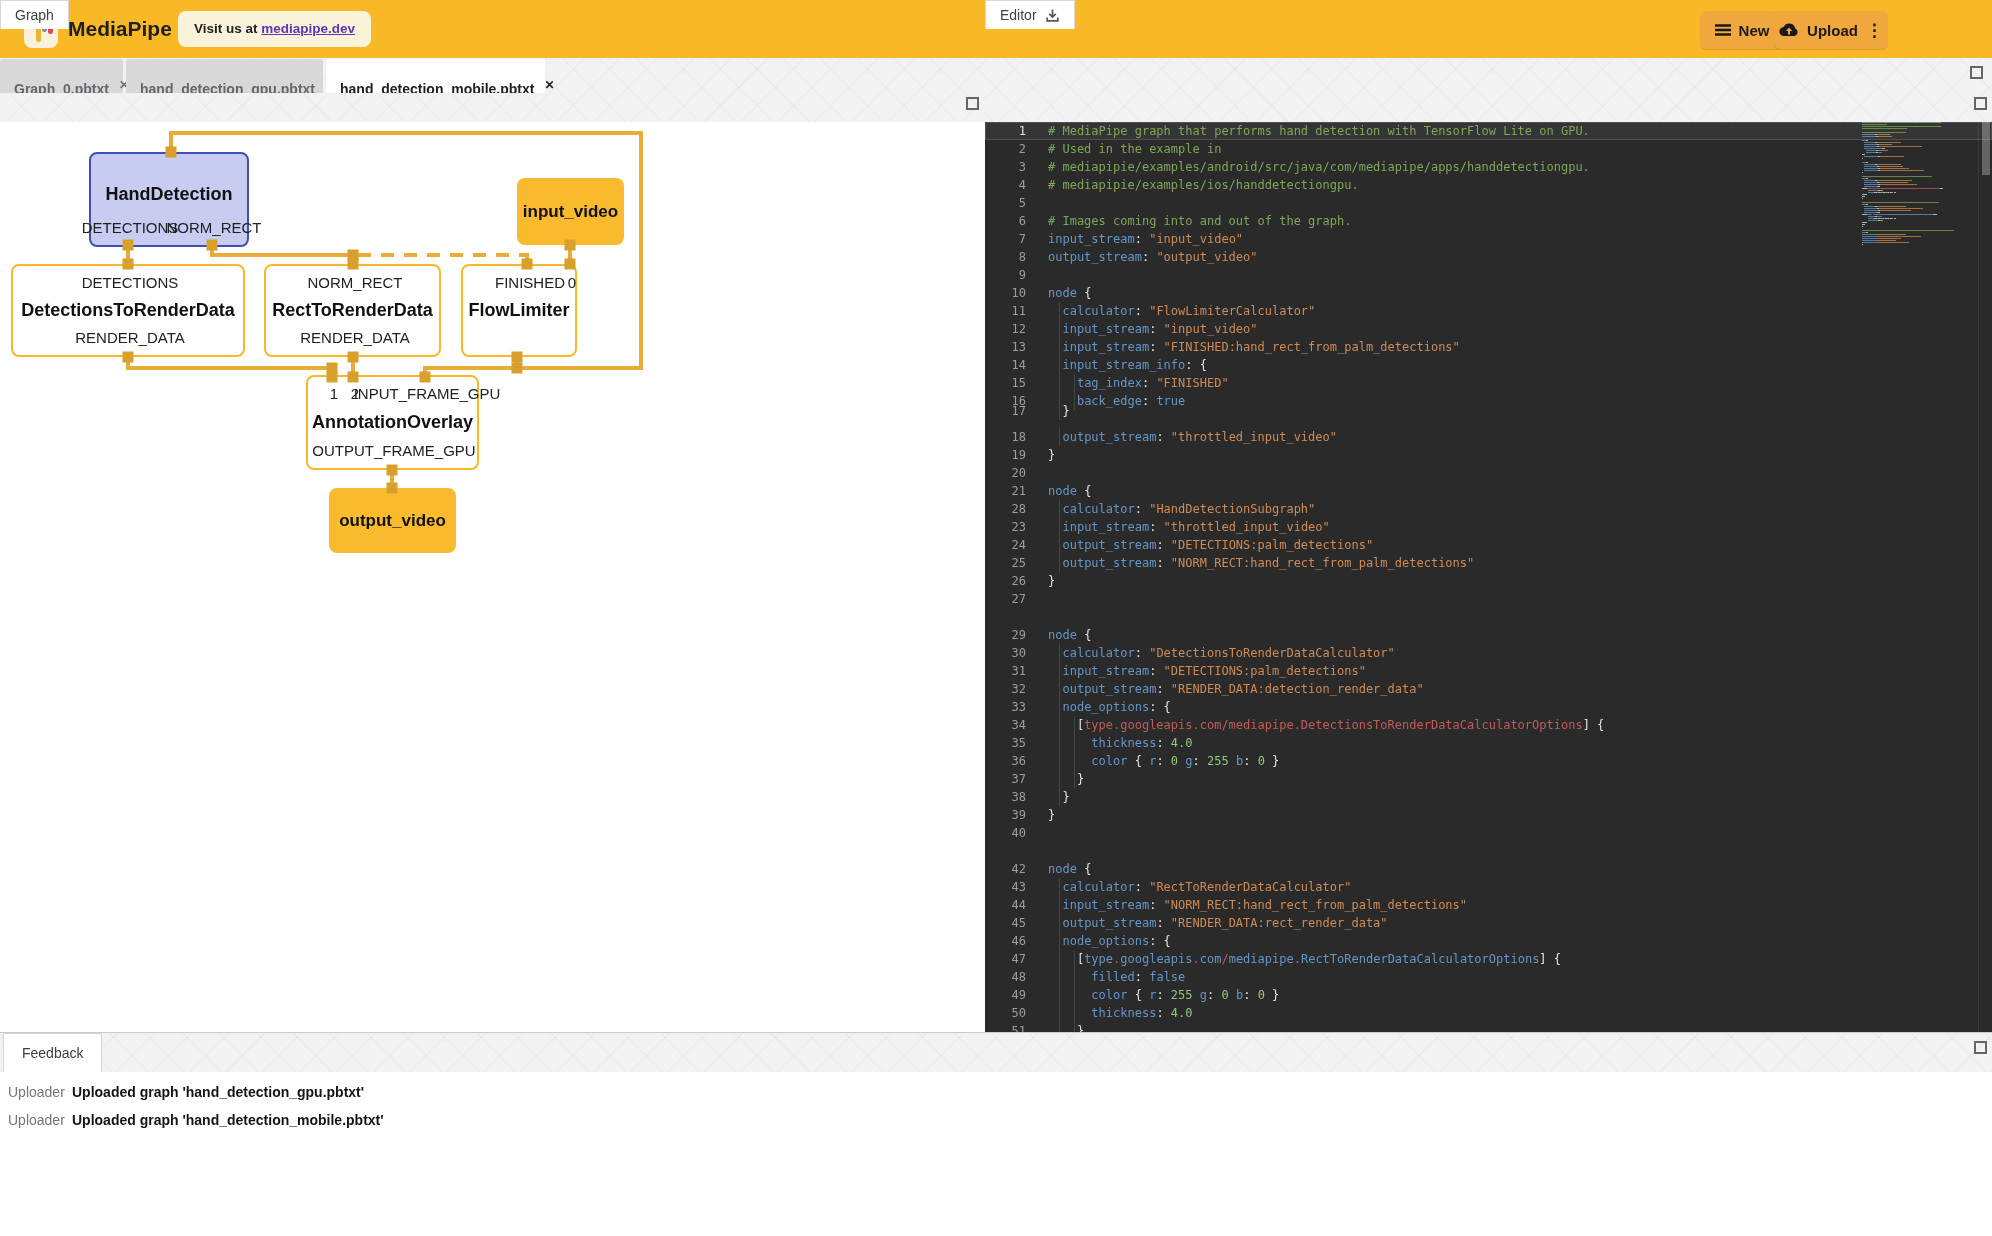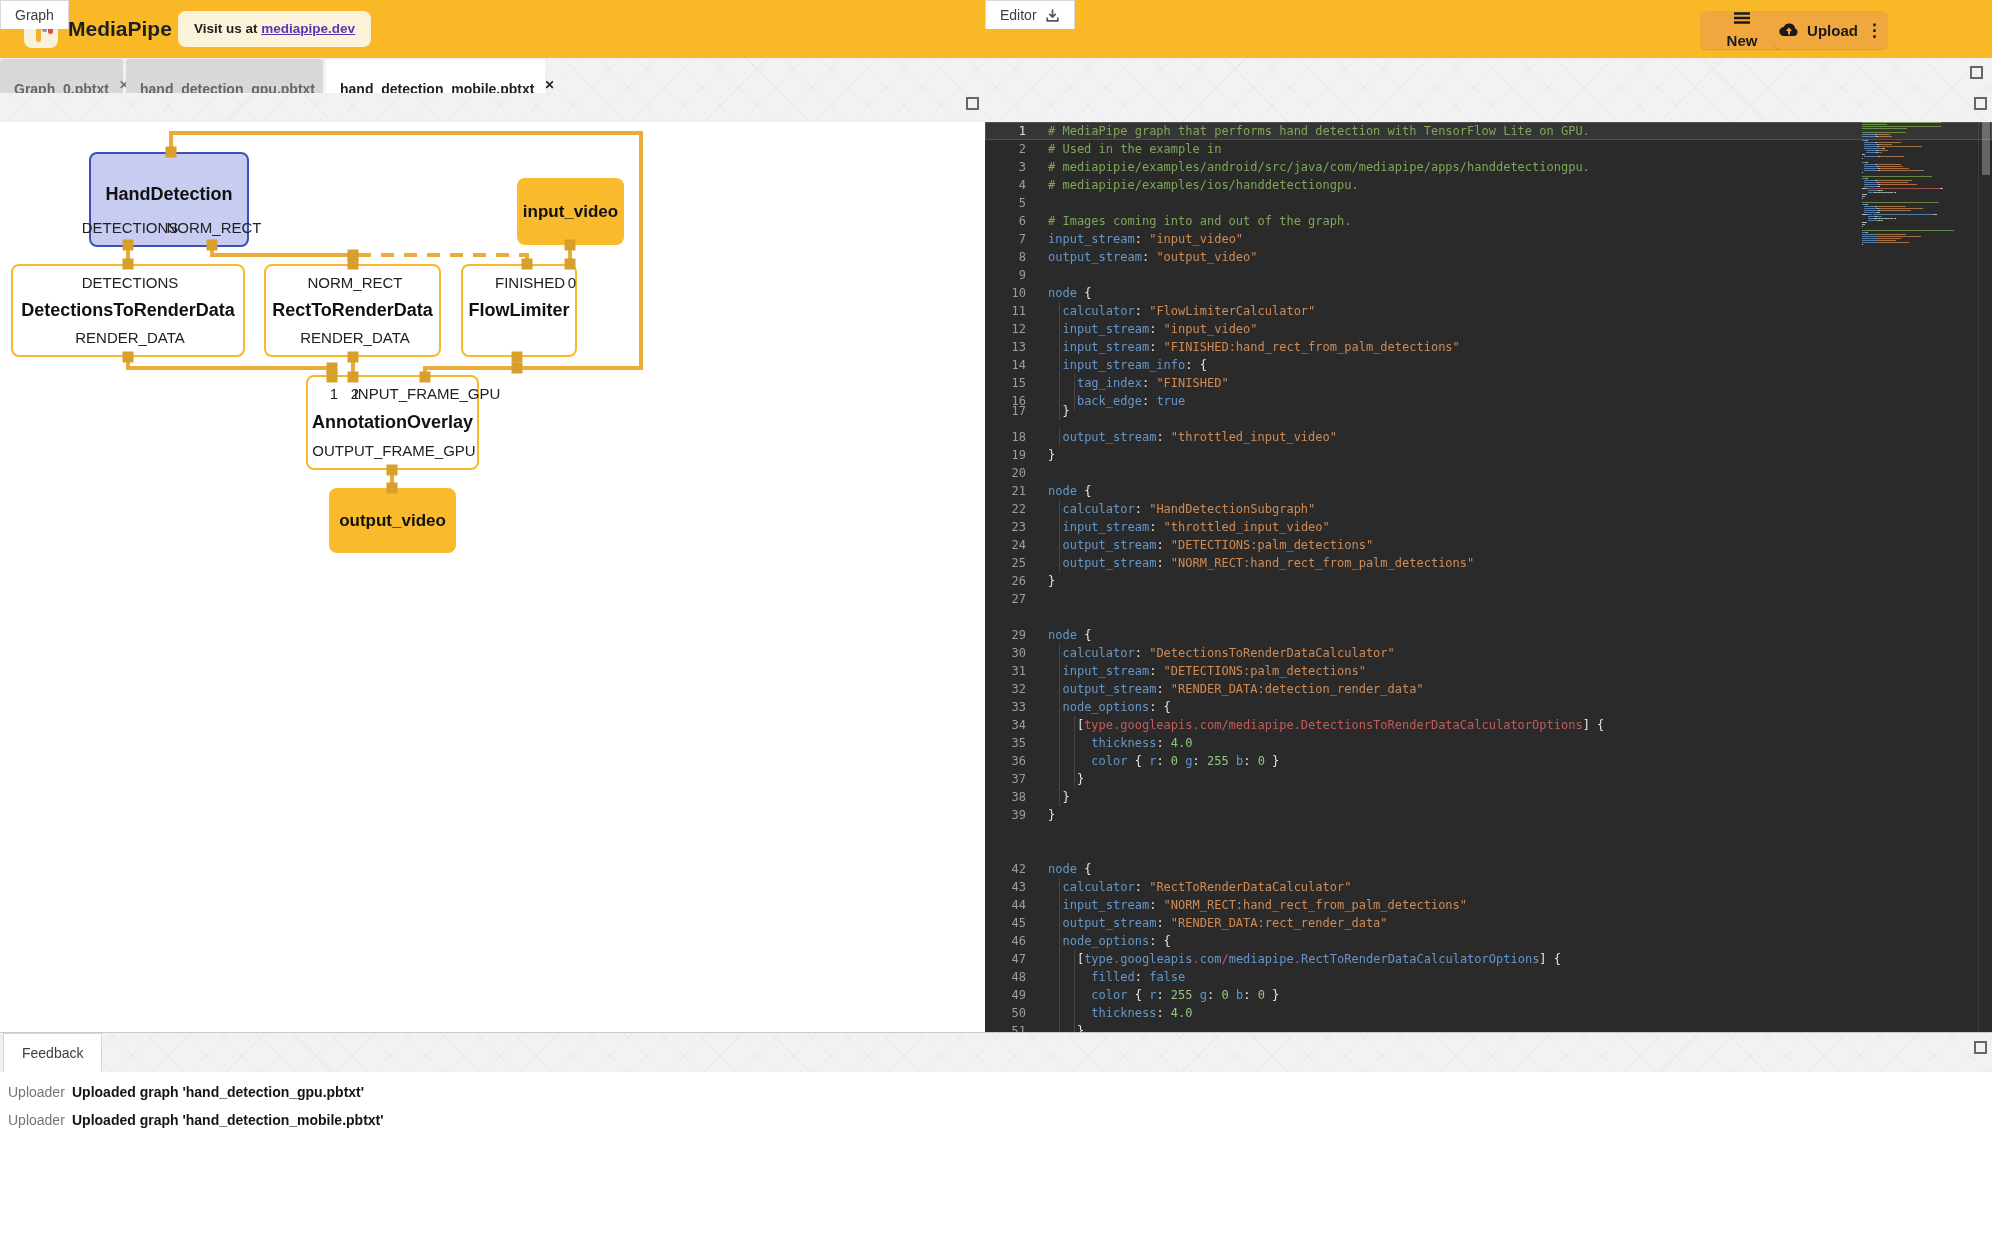--- a/index.html
+++ b/index.html
@@ -18,21 +18,21 @@
   #bar-gray{left:18px;top:5px;height:17px;background:#8D9196;}
   #bar-red{left:24px;top:9px;height:15px;background:#E5493D;}
   #app-title{position:absolute;left:68px;top:0;height:58px;line-height:58px;
      font-size:21px;font-weight:bold;color:#1F1F1F;}
   #visit-pill{position:absolute;left:178px;top:11px;height:36px;line-height:36px;
      background:#FBF2DA;border-radius:8px;padding:0 16px;font-size:13.5px;color:#202124;font-weight:bold;}
   #visit-pill a{color:#5E35B1;text-decoration:underline;}
   .hdr-btn{position:absolute;top:11px;height:38px;background:#F0A73E;border-radius:6px;
      display:flex;align-items:center;justify-content:center;gap:8px;
      font-size:15px;font-weight:bold;color:#1A1A1A;box-shadow:0 1px 1px rgba(0,0,0,0.12);}
-  #new-btn{left:1700px;width:84px;flex-direction:column;}
+  #new-btn{left:1700px;width:84px;}
   #upload-btn{left:1774px;width:114px;}
   .kebab{font-size:17px;font-weight:bold;letter-spacing:0;line-height:1;}
   
   #file-tabbar{position:absolute;left:0;top:58px;width:1992px;height:35px;}
   .ftab{position:absolute;top:1px;height:34px;display:flex;align-items:center;
      padding:13px 10px 0 14px;font-size:14px;font-weight:bold;border-radius:3px 3px 0 0;cursor:default;}
   .ftab.inactive{background:#D8D8D8;color:#63676B;}
   .ftab.active{background:#FFFFFF;color:#202124;}
   .ftab .x{margin-left:10px;font-size:12px;color:#6c7075;transform:translateY(-4px);}
   .ftab.active .x{color:#202124;}
@@ -384,37 +384,38 @@
       <div class="cline" style="top: 198px;"><span class="ln">12</span><span class="ctext"><span class="tk-p">  </span><span class="tk-k">input_stream</span><span class="tk-p">: </span><span class="tk-s">"input_video"</span></span><div class="guide" style="left: 74.44px; top: 0px; height: 18px;"></div></div>
       <div class="cline" style="top: 216px;"><span class="ln">13</span><span class="ctext"><span class="tk-p">  </span><span class="tk-k">input_stream</span><span class="tk-p">: </span><span class="tk-s">"FINISHED:hand_rect_from_palm_detections"</span></span><div class="guide" style="left: 74.44px; top: 0px; height: 18px;"></div></div>
       <div class="cline" style="top: 234px;"><span class="ln">14</span><span class="ctext"><span class="tk-p">  </span><span class="tk-k">input_stream_info</span><span class="tk-p">: {</span></span><div class="guide" style="left: 74.44px; top: 0px; height: 18px;"></div></div>
       <div class="cline" style="top: 252px;"><span class="ln">15</span><span class="ctext"><span class="tk-p">    </span><span class="tk-k">tag_index</span><span class="tk-p">: </span><span class="tk-s">"FINISHED"</span></span><div class="guide" style="left: 74.44px; top: 0px; height: 18px;"></div><div class="guide" style="left: 88.88px; top: 0px; height: 18px;"></div></div>
       <div class="cline" style="top: 270px;"><span class="ln">16</span><span class="ctext"><span class="tk-p">    </span><span class="tk-k">back_edge</span><span class="tk-p">: </span><span class="tk-b">true</span></span><div class="guide" style="left: 74.44px; top: 0px; height: 18px;"></div><div class="guide" style="left: 88.88px; top: 0px; height: 18px;"></div></div>
       <div class="cline" style="top: 280px;"><span class="ln">17</span><span class="ctext"><span class="tk-p">  }</span></span><div class="guide" style="left: 74.44px; top: 0px; height: 18px;"></div></div>
       <div class="cline" style="top: 306px;"><span class="ln">18</span><span class="ctext"><span class="tk-p">  </span><span class="tk-k">output_stream</span><span class="tk-p">: </span><span class="tk-s">"throttled_input_video"</span></span><div class="guide" style="left: 74.44px; top: 0px; height: 18px;"></div></div>
       <div class="cline" style="top: 324px;"><span class="ln">19</span><span class="ctext"><span class="tk-p">}</span></span></div>
       <div class="cline" style="top: 342px;"><span class="ln">20</span><span class="ctext"></span></div>
       <div class="cline" style="top: 360px;"><span class="ln">21</span><span class="ctext"><span class="tk-k">node</span><span class="tk-p"> {</span></span></div>
-      <div class="cline" style="top: 378px;"><span class="ln">22</span><span class="ctext"><span class="tk-p">  </span><span class="tk-k">calculator</span><span class="tk-p">: </span><span class="tk-s">"HandDetectionSubgraph"</span></span><div class="guide" style="left: 74.44px; top: 0px; height: 18px;"></div></div>
+      <div class="cline" style="top: 378px;"><span class="ln">28</span><span class="ctext"><span class="tk-p">  </span><span class="tk-k">calculator</span><span class="tk-p">: </span><span class="tk-s">"HandDetectionSubgraph"</span></span><div class="guide" style="left: 74.44px; top: 0px; height: 18px;"></div></div>
       <div class="cline" style="top: 396px;"><span class="ln">23</span><span class="ctext"><span class="tk-p">  </span><span class="tk-k">input_stream</span><span class="tk-p">: </span><span class="tk-s">"throttled_input_video"</span></span><div class="guide" style="left: 74.44px; top: 0px; height: 18px;"></div></div>
       <div class="cline" style="top: 414px;"><span class="ln">24</span><span class="ctext"><span class="tk-p">  </span><span class="tk-k">output_stream</span><span class="tk-p">: </span><span class="tk-s">"DETECTIONS:palm_detections"</span></span><div class="guide" style="left: 74.44px; top: 0px; height: 18px;"></div></div>
       <div class="cline" style="top: 432px;"><span class="ln">25</span><span class="ctext"><span class="tk-p">  </span><span class="tk-k">output_stream</span><span class="tk-p">: </span><span class="tk-s">"NORM_RECT:hand_rect_from_palm_detections"</span></span><div class="guide" style="left: 74.44px; top: 0px; height: 18px;"></div></div>
       <div class="cline" style="top: 450px;"><span class="ln">26</span><span class="ctext"><span class="tk-p">}</span></span></div>
       <div class="cline" style="top: 468px;"><span class="ln">27</span><span class="ctext"></span></div>
       <div class="cline" style="top: 504px;"><span class="ln">29</span><span class="ctext"><span class="tk-k">node</span><span class="tk-p"> {</span></span></div>
       <div class="cline" style="top: 522px;"><span class="ln">30</span><span class="ctext"><span class="tk-p">  </span><span class="tk-k">calculator</span><span class="tk-p">: </span><span class="tk-s">"DetectionsToRenderDataCalculator"</span></span><div class="guide" style="left: 74.44px; top: 0px; height: 18px;"></div></div>
       <div class="cline" style="top: 540px;"><span class="ln">31</span><span class="ctext"><span class="tk-p">  </span><span class="tk-k">input_stream</span><span class="tk-p">: </span><span class="tk-s">"DETECTIONS:palm_detections"</span></span><div class="guide" style="left: 74.44px; top: 0px; height: 18px;"></div></div>
       <div class="cline" style="top: 558px;"><span class="ln">32</span><span class="ctext"><span class="tk-p">  </span><span class="tk-k">output_stream</span><span class="tk-p">: </span><span class="tk-s">"RENDER_DATA:detection_render_data"</span></span><div class="guide" style="left: 74.44px; top: 0px; height: 18px;"></div></div>
       <div class="cline" style="top: 576px;"><span class="ln">33</span><span class="ctext"><span class="tk-p">  </span><span class="tk-k">node_options</span><span class="tk-p">: {</span></span><div class="guide" style="left: 74.44px; top: 0px; height: 18px;"></div></div>
       <div class="cline" style="top: 594px;"><span class="ln">34</span><span class="ctext"><span class="tk-p">    [</span><span class="tk-r">type.googleapis.com/mediapipe.DetectionsToRenderDataCalculatorOptions</span><span class="tk-p">] {</span></span><div class="guide" style="left: 74.44px; top: 0px; height: 18px;"></div><div class="guide" style="left: 88.88px; top: 0px; height: 18px;"></div></div>
       <div class="cline" style="top: 612px;"><span class="ln">35</span><span class="ctext"><span class="tk-p">      </span><span class="tk-k">thickness</span><span class="tk-p">: </span><span class="tk-n">4.0</span></span><div class="guide" style="left: 74.44px; top: 0px; height: 18px;"></div><div class="guide" style="left: 88.88px; top: 0px; height: 18px;"></div></div>
       <div class="cline" style="top: 630px;"><span class="ln">36</span><span class="ctext"><span class="tk-p">      </span><span class="tk-k">color</span><span class="tk-p"> { </span><span class="tk-k">r</span><span class="tk-p">: </span><span class="tk-n">0</span><span class="tk-p"> </span><span class="tk-k">g</span><span class="tk-p">: </span><span class="tk-n">255</span><span class="tk-p"> </span><span class="tk-k">b</span><span class="tk-p">: </span><span class="tk-n">0</span><span class="tk-p"> }</span></span><div class="guide" style="left: 74.44px; top: 0px; height: 18px;"></div><div class="guide" style="left: 88.88px; top: 0px; height: 18px;"></div></div>
       <div class="cline" style="top: 648px;"><span class="ln">37</span><span class="ctext"><span class="tk-p">    }</span></span><div class="guide" style="left: 74.44px; top: 0px; height: 18px;"></div><div class="guide" style="left: 88.88px; top: 0px; height: 18px;"></div></div>
       <div class="cline" style="top: 666px;"><span class="ln">38</span><span class="ctext"><span class="tk-p">  }</span></span><div class="guide" style="left: 74.44px; top: 0px; height: 18px;"></div></div>
       <div class="cline" style="top: 684px;"><span class="ln">39</span><span class="ctext"><span class="tk-p">}</span></span></div>
+      <div class="cline" style="top: 702px;"><span class="ln">40</span><span class="ctext"></span></div>
       <div class="cline" style="top: 738px;"><span class="ln">42</span><span class="ctext"><span class="tk-k">node</span><span class="tk-p"> {</span></span></div>
       <div class="cline" style="top: 756px;"><span class="ln">43</span><span class="ctext"><span class="tk-p">  </span><span class="tk-k">calculator</span><span class="tk-p">: </span><span class="tk-s">"RectToRenderDataCalculator"</span></span><div class="guide" style="left: 74.44px; top: 0px; height: 18px;"></div></div>
       <div class="cline" style="top: 774px;"><span class="ln">44</span><span class="ctext"><span class="tk-p">  </span><span class="tk-k">input_stream</span><span class="tk-p">: </span><span class="tk-s">"NORM_RECT:hand_rect_from_palm_detections"</span></span><div class="guide" style="left: 74.44px; top: 0px; height: 18px;"></div></div>
       <div class="cline" style="top: 792px;"><span class="ln">45</span><span class="ctext"><span class="tk-p">  </span><span class="tk-k">output_stream</span><span class="tk-p">: </span><span class="tk-s">"RENDER_DATA:rect_render_data"</span></span><div class="guide" style="left: 74.44px; top: 0px; height: 18px;"></div></div>
       <div class="cline" style="top: 810px;"><span class="ln">46</span><span class="ctext"><span class="tk-p">  </span><span class="tk-k">node_options</span><span class="tk-p">: {</span></span><div class="guide" style="left: 74.44px; top: 0px; height: 18px;"></div></div>
       <div class="cline" style="top: 828px;"><span class="ln">47</span><span class="ctext"><span class="tk-p">    [</span><span class="tk-b">type</span><span class="tk-r">.</span><span class="tk-b">googleapis</span><span class="tk-r">.</span><span class="tk-b">com</span><span class="tk-r">/</span><span class="tk-b">mediapipe</span><span class="tk-r">.</span><span class="tk-b">RectToRenderDataCalculatorOptions</span><span class="tk-p">] {</span></span><div class="guide" style="left: 74.44px; top: 0px; height: 18px;"></div><div class="guide" style="left: 88.88px; top: 0px; height: 18px;"></div></div>
       <div class="cline" style="top: 846px;"><span class="ln">48</span><span class="ctext"><span class="tk-p">      </span><span class="tk-k">filled</span><span class="tk-p">: </span><span class="tk-b">false</span></span><div class="guide" style="left: 74.44px; top: 0px; height: 18px;"></div><div class="guide" style="left: 88.88px; top: 0px; height: 18px;"></div></div>
       <div class="cline" style="top: 864px;"><span class="ln">49</span><span class="ctext"><span class="tk-p">      </span><span class="tk-k">color</span><span class="tk-p"> { </span><span class="tk-k">r</span><span class="tk-p">: </span><span class="tk-n">255</span><span class="tk-p"> </span><span class="tk-k">g</span><span class="tk-p">: </span><span class="tk-n">0</span><span class="tk-p"> </span><span class="tk-k">b</span><span class="tk-p">: </span><span class="tk-n">0</span><span class="tk-p"> }</span></span><div class="guide" style="left: 74.44px; top: 0px; height: 18px;"></div><div class="guide" style="left: 88.88px; top: 0px; height: 18px;"></div></div>
       <div class="cline" style="top: 882px;"><span class="ln">50</span><span class="ctext"><span class="tk-p">      </span><span class="tk-k">thickness</span><span class="tk-p">: </span><span class="tk-n">4.0</span></span><div class="guide" style="left: 74.44px; top: 0px; height: 18px;"></div><div class="guide" style="left: 88.88px; top: 0px; height: 18px;"></div></div>
       <div class="cline" style="top: 900px;"><span class="ln">51</span><span class="ctext"><span class="tk-p">    }</span></span><div class="guide" style="left: 74.44px; top: 0px; height: 18px;"></div><div class="guide" style="left: 88.88px; top: 0px; height: 18px;"></div></div>

